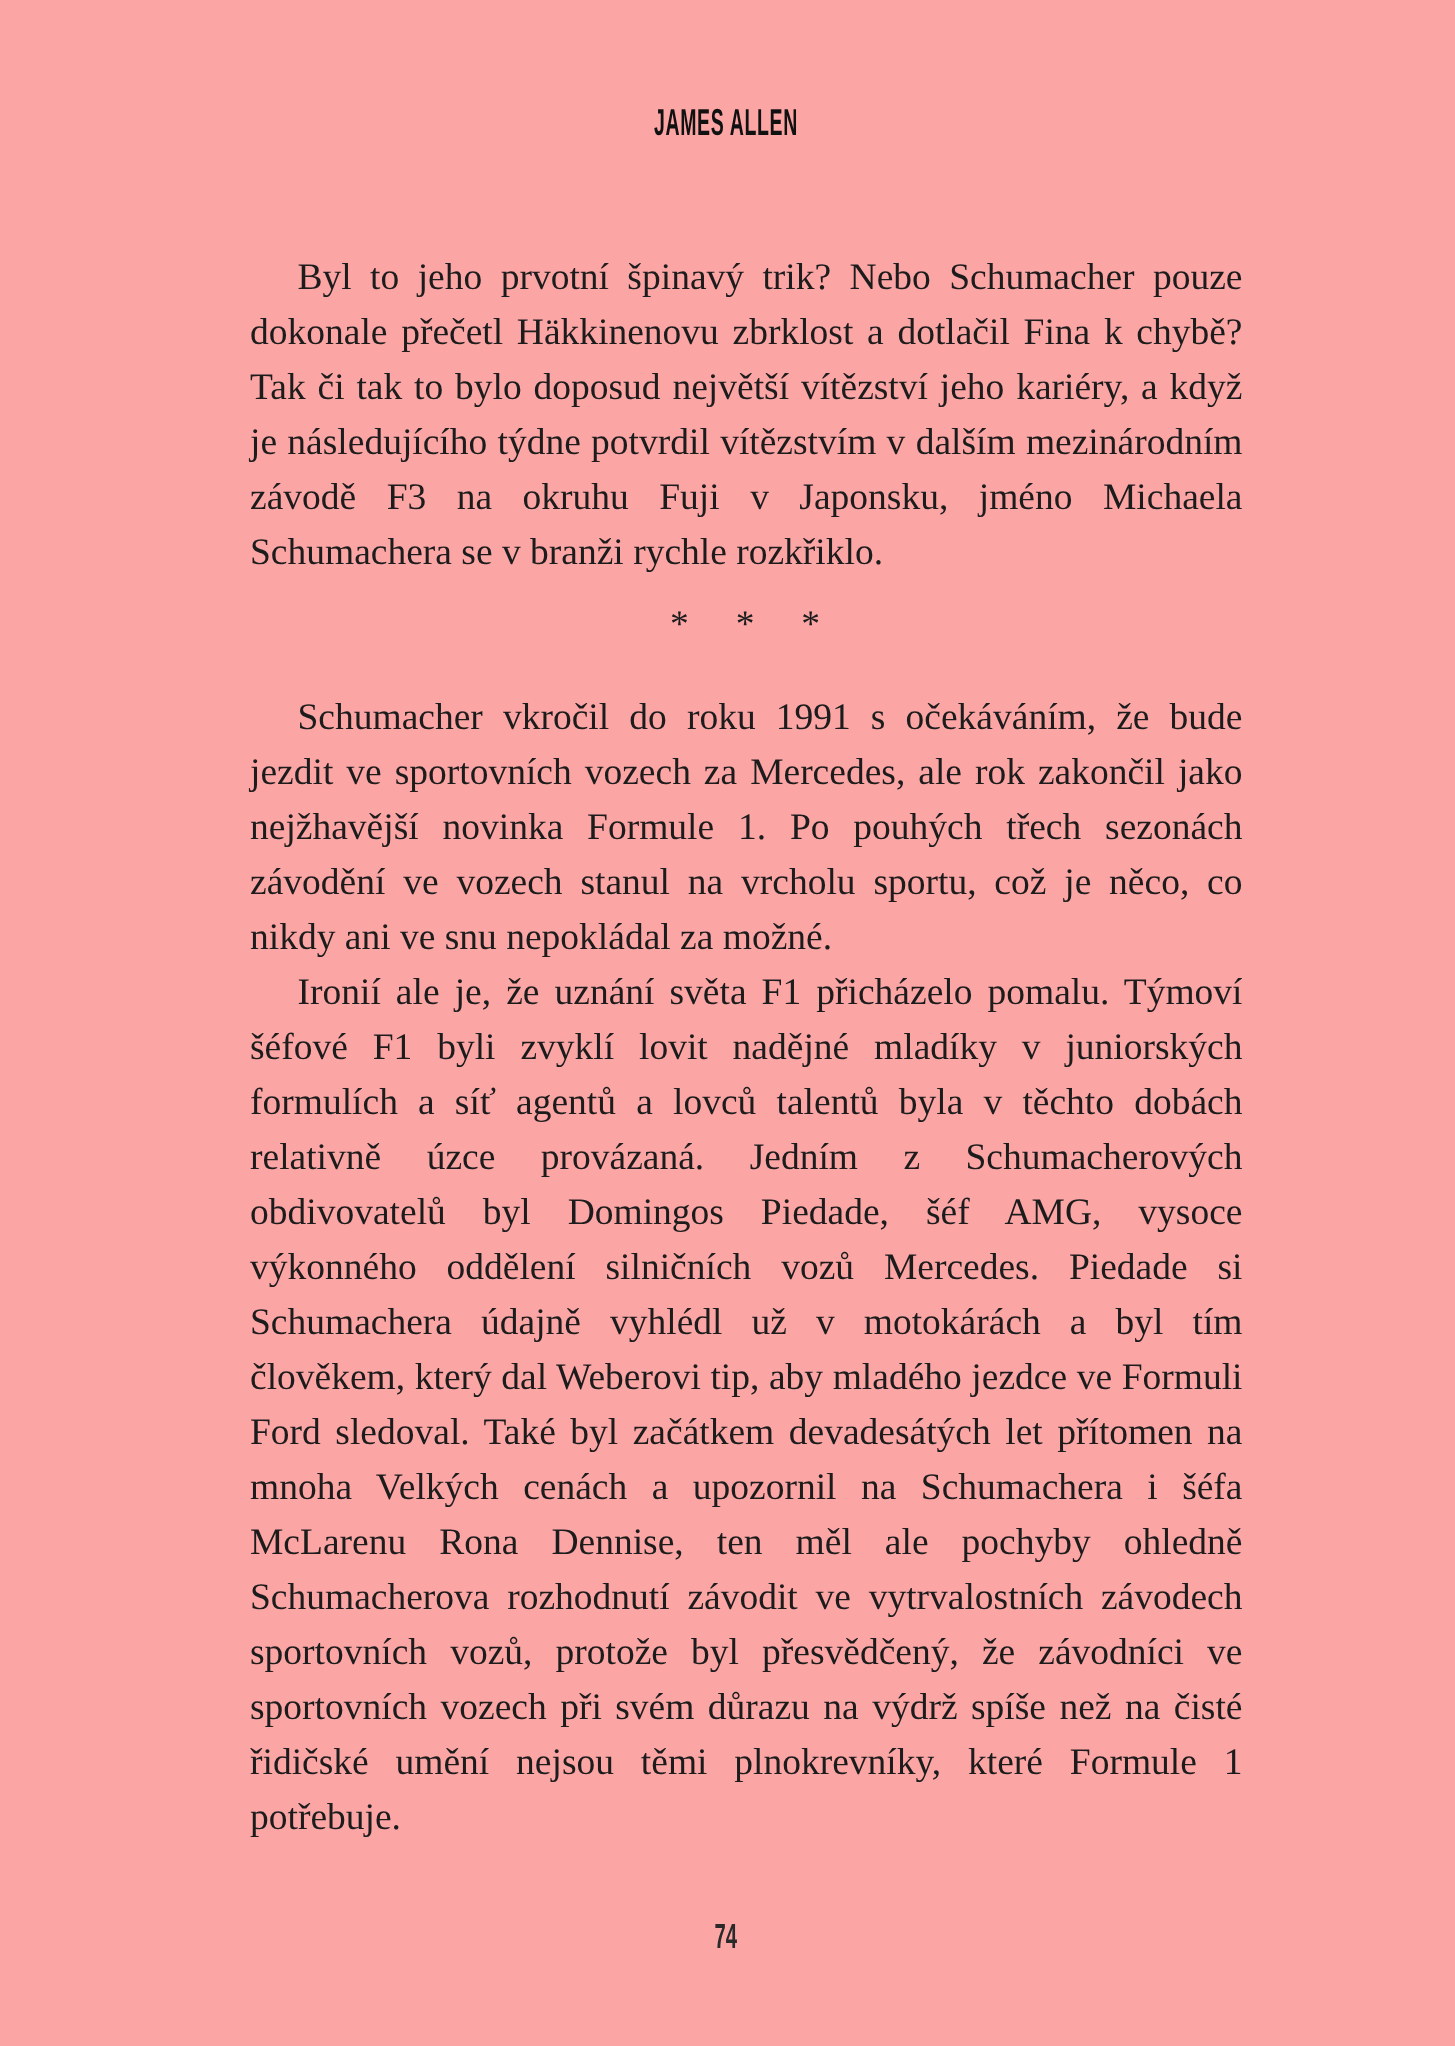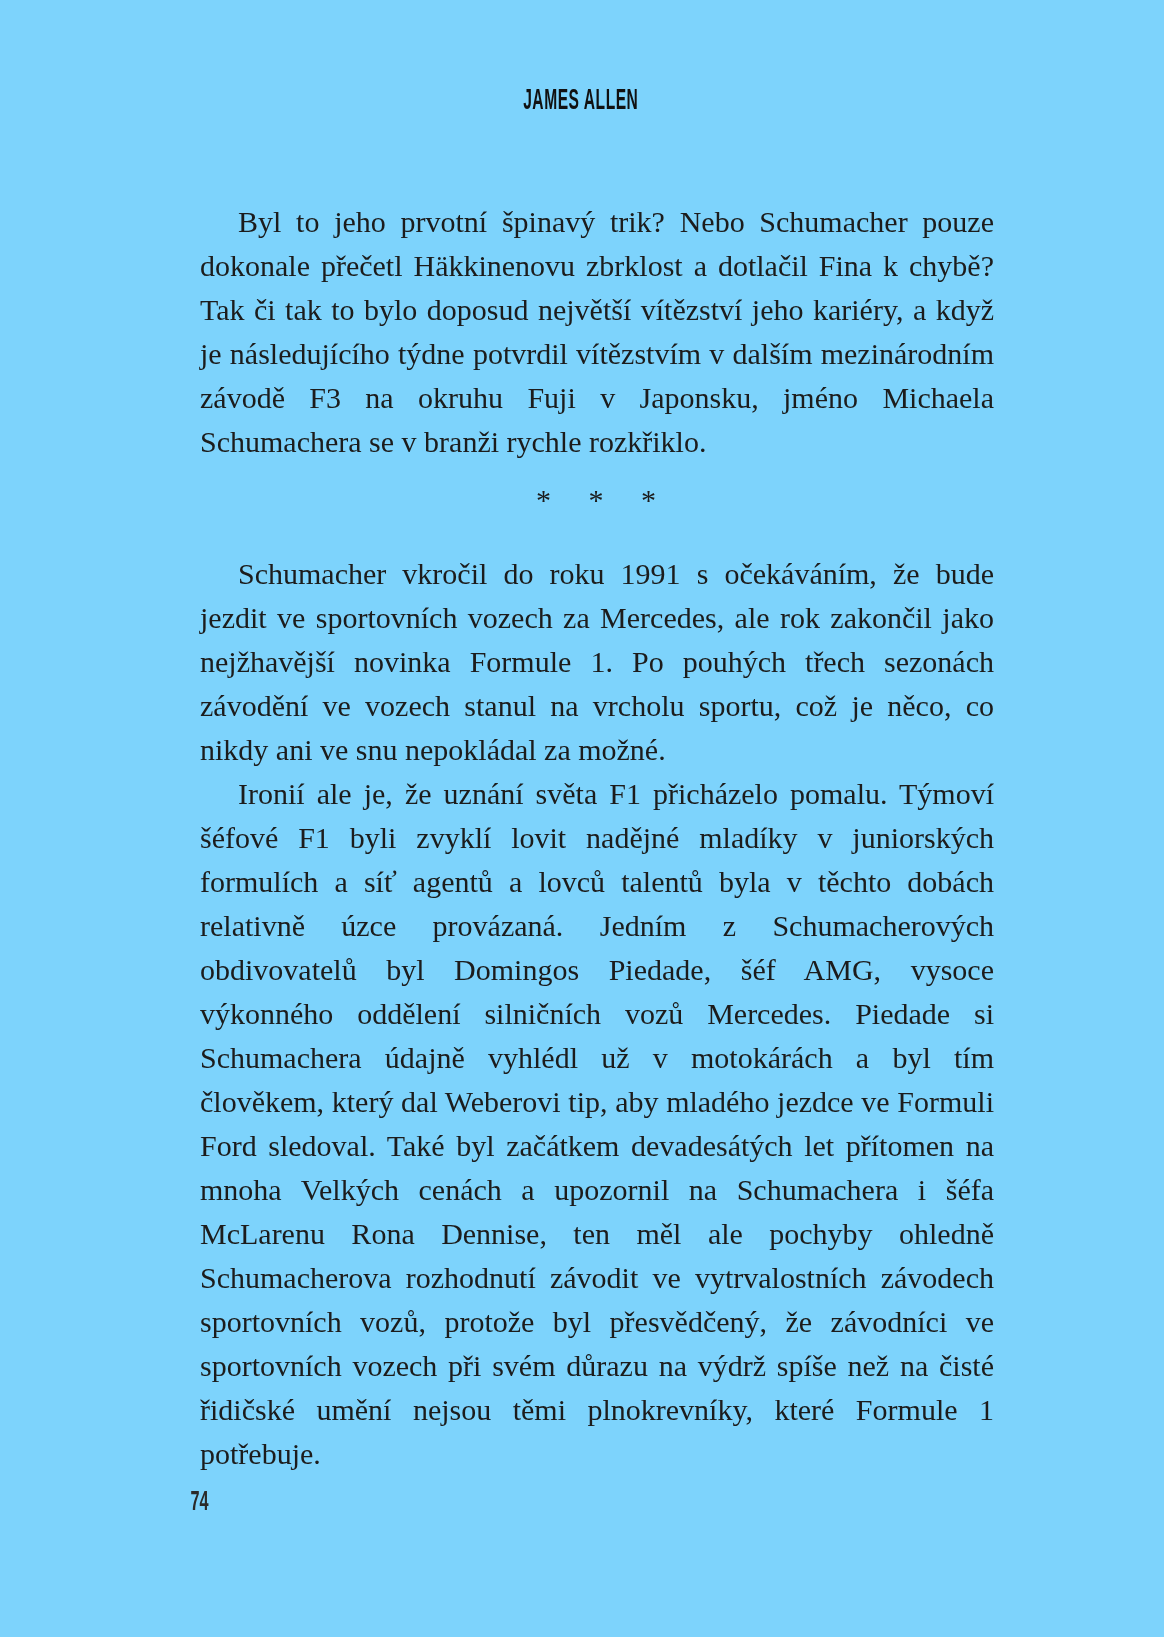--- a/index.html
+++ b/index.html
@@ -4,21 +4,21 @@
 <style>
   html, body {
     margin: 0;
     padding: 0;
     background: #ffffff;
   }
   .page {
     position: relative;
     width: 1164px;
     height: 1637px;
-    background: #7dd3fc;
+    background: #fca5a5;
     overflow: hidden;
     font-family: "Liberation Serif", "DejaVu Serif", serif;
     color: #1c1c1c;
   }
   
   .running-header {
     position: absolute;
     top: 84px;
     left: 184px;
     width: 794px;
@@ -57,24 +57,24 @@
     text-indent: 0;
     margin: 14px 0 30px 0;
     line-height: 44px;
     word-spacing: 26px;
     letter-spacing: 2px;
     color: #1c1c1c;
   }
   
   .folio {
     position: absolute;
-    top: 1487px;
+    top: 1535px;
     left: 184px;
     width: 794px;
-    text-align: left;
+    text-align: center;
     line-height: 28px;
   }
   .folio .page-number {
     display: inline-block;
     font-family: "Liberation Sans", "DejaVu Sans", sans-serif;
     font-weight: bold;
     font-size: 28px;
     color: #2a2a2a;
     transform: scaleX(0.58);
     transform-origin: 50% 50%;

